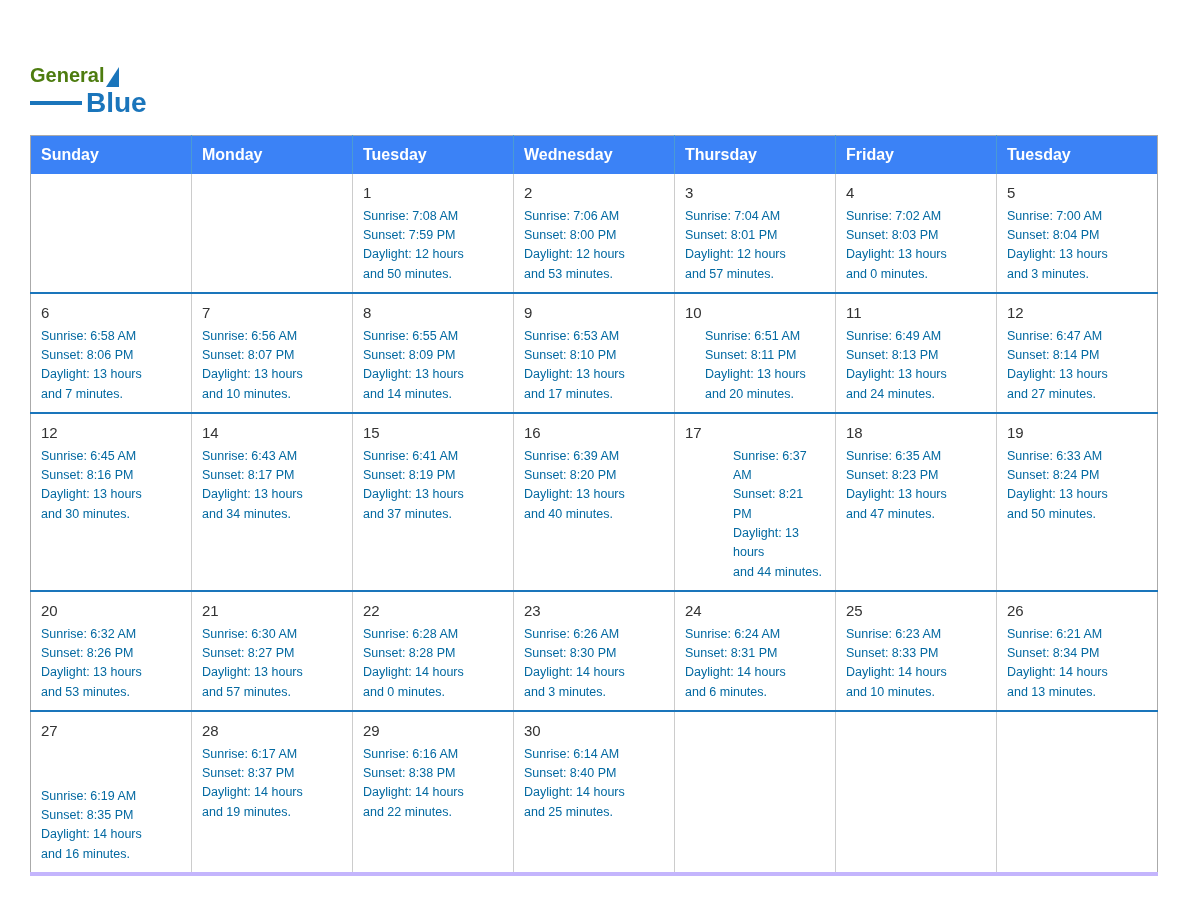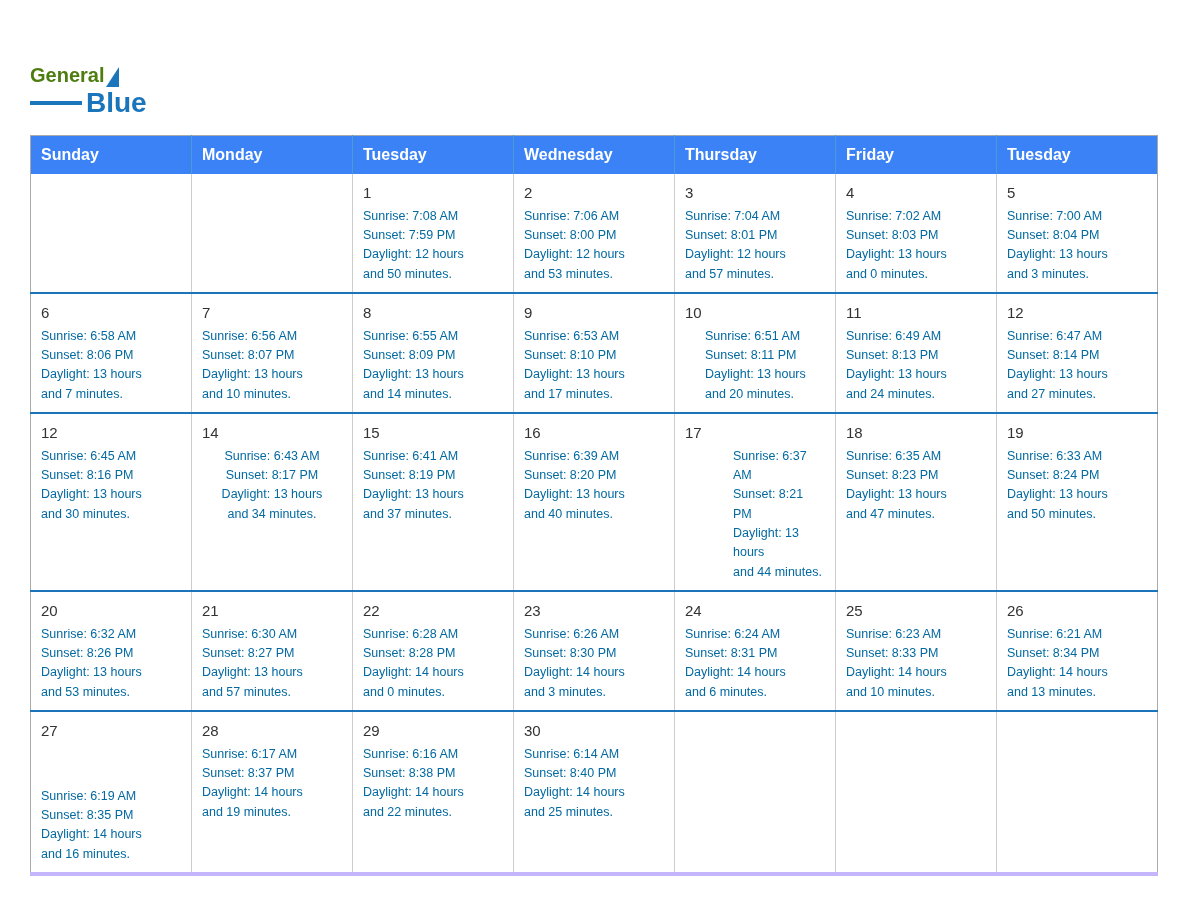--- a/index.html
+++ b/index.html
@@ -227,21 +227,21 @@
       <tr>
         <td>
           <span class="day-number">12</span>
           <div class="day-info" style="white-space: pre-line;">Sunrise: 6:45 AM
 Sunset: 8:16 PM
 Daylight: 13 hours
 and 30 minutes.</div>
         </td>
         <td>
           <span class="day-number">14</span>
-          <div class="day-info" style="white-space: pre-line; text-align: center;">Sunrise: 6:43 AM
+          <div class="day-info" style="white-space: pre-line;">Sunrise: 6:43 AM
 Sunset: 8:17 PM
 Daylight: 13 hours
 and 34 minutes.</div>
         </td>
         <td>
           <span class="day-number">15</span>
           <div class="day-info" style="white-space: pre-line;">Sunrise: 6:41 AM
 Sunset: 8:19 PM
 Daylight: 13 hours
 and 37 minutes.</div>

